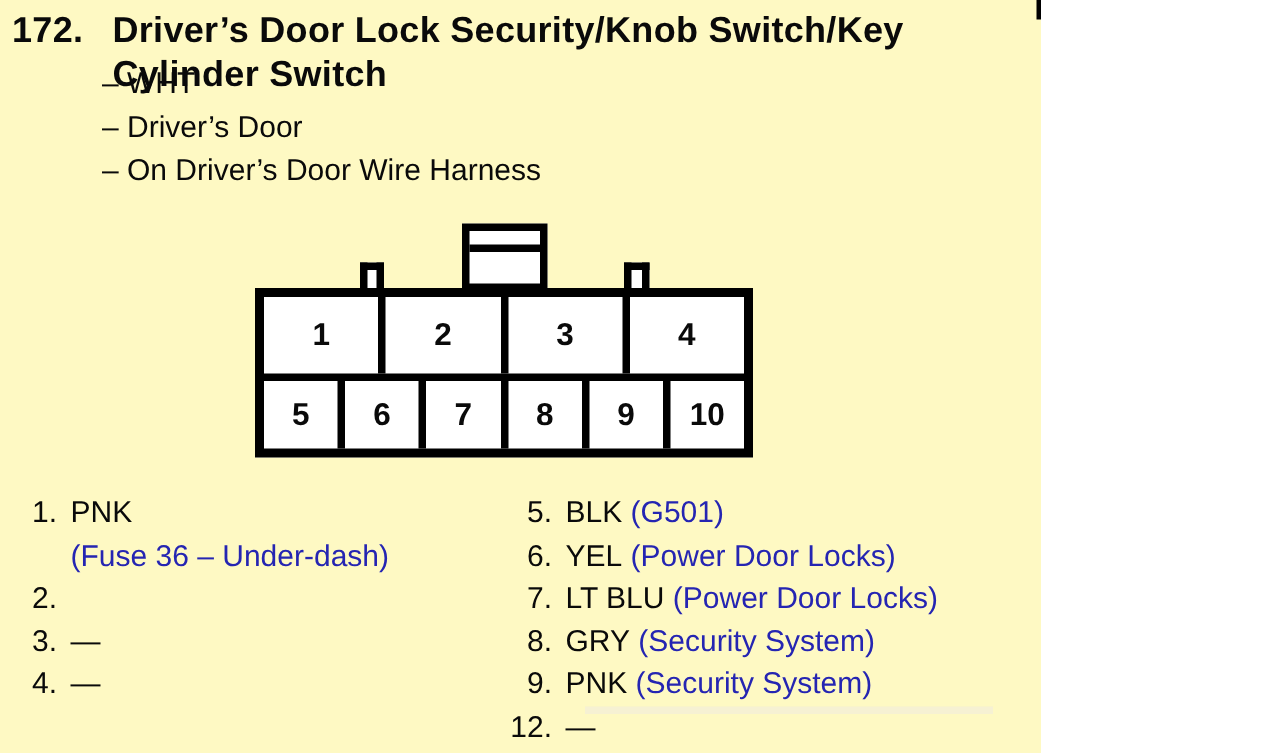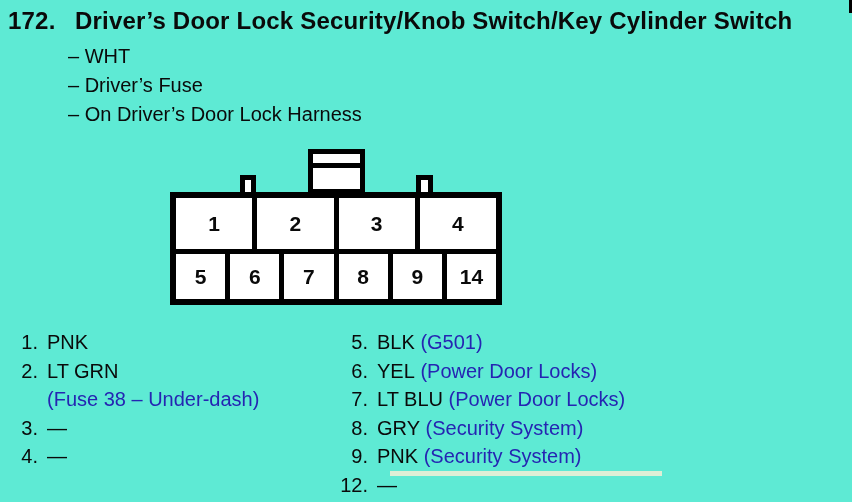--- a/index.html
+++ b/index.html
@@ -1,17 +1,17 @@
 <!DOCTYPE html>
 <html><head>
 <meta charset="utf-8">
 <style>
   html,body{margin:0;padding:0;background:#ffffff;}
   #page{
-    position:relative;width:852px;height:502px;background:#5eead4;overflow:hidden;
+    position:relative;width:694px;height:502px;background:#fef9c3;overflow:hidden;
     font-family:"Liberation Sans","DejaVu Sans",sans-serif;color:#0a0a0a;
   }
   
   #title-row{position:absolute;left:8px;top:6px;display:flex;align-items:flex-start;
     font-weight:bold;font-size:24px;line-height:29px;letter-spacing:0.2px;}
   #item-no{width:67px;flex:0 0 67px;}
   
   #attr-list{position:absolute;left:68px;top:42px;font-size:20px;line-height:29px;}
   .attr-line{height:29px;white-space:pre;}
   
@@ -46,22 +46,22 @@
 
 <div id="page">
 
   <div id="title-row">
     <span id="item-no">172.</span>
     <span>Driver’s Door Lock Security/Knob Switch/Key Cylinder Switch</span>
   </div>
 
   <div id="attr-list">
     <div class="attr-line">– WHT</div>
-    <div class="attr-line">– Driver’s Fuse</div>
-    <div class="attr-line">– On Driver’s Door Lock Harness</div>
+    <div class="attr-line">– Driver’s Door</div>
+    <div class="attr-line">– On Driver’s Door Wire Harness</div>
   </div>
 
   <div class="conn" id="conn-center-tab">
     <div class="crossbar"></div>
   </div>
   <div class="conn" id="conn-tab-left"></div>
   <div class="conn" id="conn-tab-right"></div>
 
   <div class="conn" id="conn-body">
     <div class="conn-row" id="conn-row-top">
@@ -69,36 +69,35 @@
       <div class="pin-cell">2</div>
       <div class="pin-cell">3</div>
       <div class="pin-cell">4</div>
     </div>
     <div class="conn-row" id="conn-row-bottom">
       <div class="pin-cell">5</div>
       <div class="pin-cell">6</div>
       <div class="pin-cell">7</div>
       <div class="pin-cell">8</div>
       <div class="pin-cell">9</div>
-      <div class="pin-cell">14</div>
+      <div class="pin-cell">10</div>
     </div>
   </div>
 
   <div class="pin-col" id="pin-col-left">
     <div class="pin-line">
       <span class="pin-num">1.</span>
       <span>PNK</span>
     </div>
     <div class="pin-line">
-      <span class="pin-num">2.</span>
-      <span>LT GRN</span>
+      <span class="pin-indent"></span>
+      <span class="circuit">(Fuse 36 – Under-dash)</span>
     </div>
     <div class="pin-line">
-      <span class="pin-indent"></span>
-      <span class="circuit">(Fuse 38 – Under-dash)</span>
+      <span class="pin-num">2.</span>
     </div>
     <div class="pin-line">
       <span class="pin-num">3.</span>
       <span>—</span>
     </div>
     <div class="pin-line">
       <span class="pin-num">4.</span>
       <span>—</span>
     </div>
   </div>

